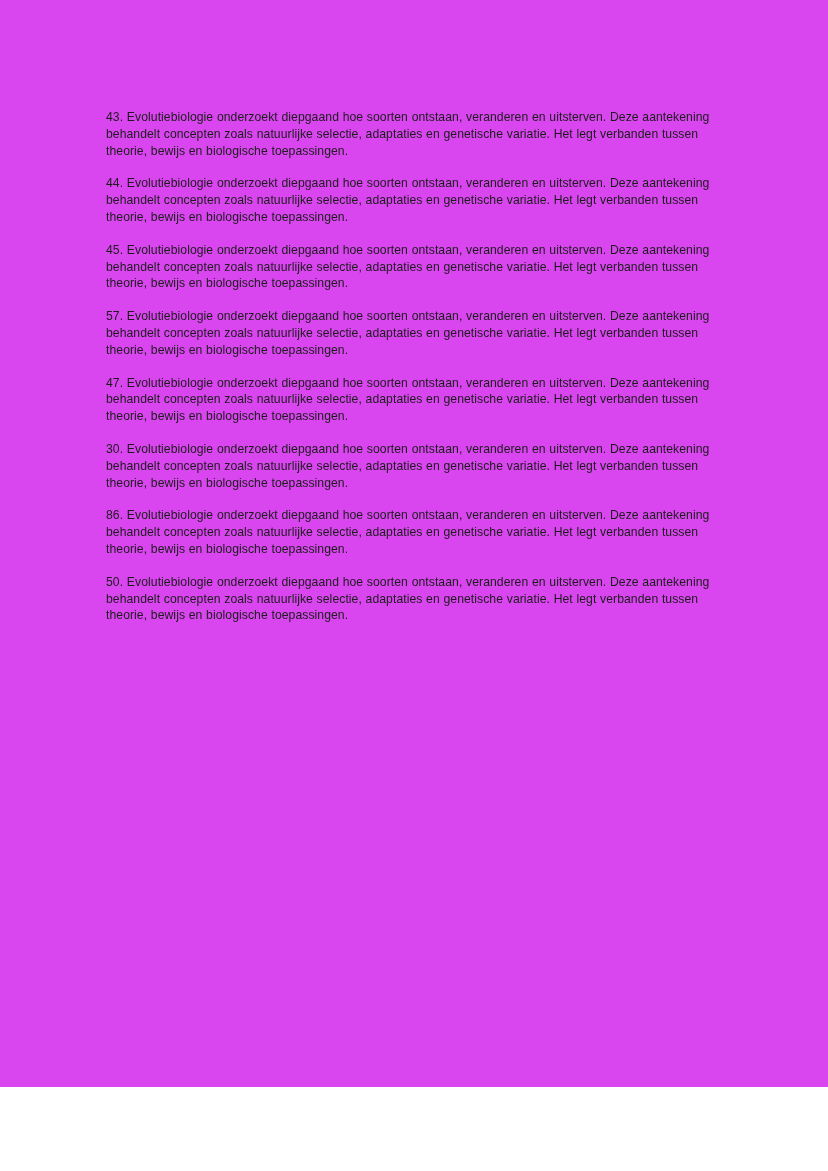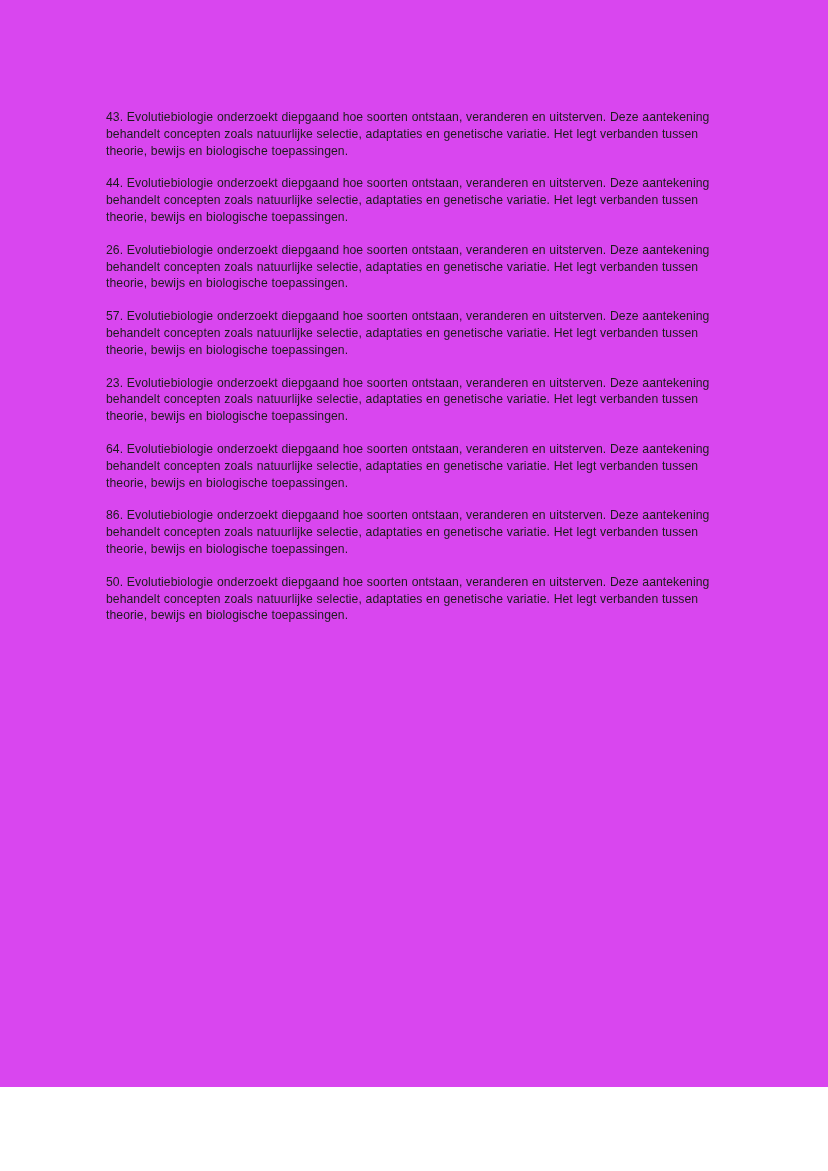--- a/index.html
+++ b/index.html
@@ -50,20 +50,20 @@
     white-space: nowrap;
   }
 </style>
 </head>
 <body>
 
 <div class="page">
   <div class="page-body" id="text-column">
       <p class="note-paragraph"><span class="note-number">43.</span> <span class="note-body">Evolutiebiologie onderzoekt diepgaand hoe soorten ontstaan, veranderen en uitsterven. Deze aantekening behandelt concepten zoals natuurlijke selectie, adaptaties en genetische variatie. Het legt verbanden tussen theorie, bewijs en biologische toepassingen.</span></p>
       <p class="note-paragraph"><span class="note-number">44.</span> <span class="note-body">Evolutiebiologie onderzoekt diepgaand hoe soorten ontstaan, veranderen en uitsterven. Deze aantekening behandelt concepten zoals natuurlijke selectie, adaptaties en genetische variatie. Het legt verbanden tussen theorie, bewijs en biologische toepassingen.</span></p>
-      <p class="note-paragraph"><span class="note-number">26.</span> <span class="note-body">Evolutiebiologie onderzoekt diepgaand hoe soorten ontstaan, veranderen en uitsterven. Deze aantekening behandelt concepten zoals natuurlijke selectie, adaptaties en genetische variatie. Het legt verbanden tussen theorie, bewijs en biologische toepassingen.</span></p>
+      <p class="note-paragraph"><span class="note-number">45.</span> <span class="note-body">Evolutiebiologie onderzoekt diepgaand hoe soorten ontstaan, veranderen en uitsterven. Deze aantekening behandelt concepten zoals natuurlijke selectie, adaptaties en genetische variatie. Het legt verbanden tussen theorie, bewijs en biologische toepassingen.</span></p>
       <p class="note-paragraph"><span class="note-number">57.</span> <span class="note-body">Evolutiebiologie onderzoekt diepgaand hoe soorten ontstaan, veranderen en uitsterven. Deze aantekening behandelt concepten zoals natuurlijke selectie, adaptaties en genetische variatie. Het legt verbanden tussen theorie, bewijs en biologische toepassingen.</span></p>
-      <p class="note-paragraph"><span class="note-number">23.</span> <span class="note-body">Evolutiebiologie onderzoekt diepgaand hoe soorten ontstaan, veranderen en uitsterven. Deze aantekening behandelt concepten zoals natuurlijke selectie, adaptaties en genetische variatie. Het legt verbanden tussen theorie, bewijs en biologische toepassingen.</span></p>
-      <p class="note-paragraph"><span class="note-number">64.</span> <span class="note-body">Evolutiebiologie onderzoekt diepgaand hoe soorten ontstaan, veranderen en uitsterven. Deze aantekening behandelt concepten zoals natuurlijke selectie, adaptaties en genetische variatie. Het legt verbanden tussen theorie, bewijs en biologische toepassingen.</span></p>
+      <p class="note-paragraph"><span class="note-number">47.</span> <span class="note-body">Evolutiebiologie onderzoekt diepgaand hoe soorten ontstaan, veranderen en uitsterven. Deze aantekening behandelt concepten zoals natuurlijke selectie, adaptaties en genetische variatie. Het legt verbanden tussen theorie, bewijs en biologische toepassingen.</span></p>
+      <p class="note-paragraph"><span class="note-number">30.</span> <span class="note-body">Evolutiebiologie onderzoekt diepgaand hoe soorten ontstaan, veranderen en uitsterven. Deze aantekening behandelt concepten zoals natuurlijke selectie, adaptaties en genetische variatie. Het legt verbanden tussen theorie, bewijs en biologische toepassingen.</span></p>
       <p class="note-paragraph"><span class="note-number">86.</span> <span class="note-body">Evolutiebiologie onderzoekt diepgaand hoe soorten ontstaan, veranderen en uitsterven. Deze aantekening behandelt concepten zoals natuurlijke selectie, adaptaties en genetische variatie. Het legt verbanden tussen theorie, bewijs en biologische toepassingen.</span></p>
       <p class="note-paragraph"><span class="note-number">50.</span> <span class="note-body">Evolutiebiologie onderzoekt diepgaand hoe soorten ontstaan, veranderen en uitsterven. Deze aantekening behandelt concepten zoals natuurlijke selectie, adaptaties en genetische variatie. Het legt verbanden tussen theorie, bewijs en biologische toepassingen.</span></p>
     </div>
 </div>
 
 </body></html>

